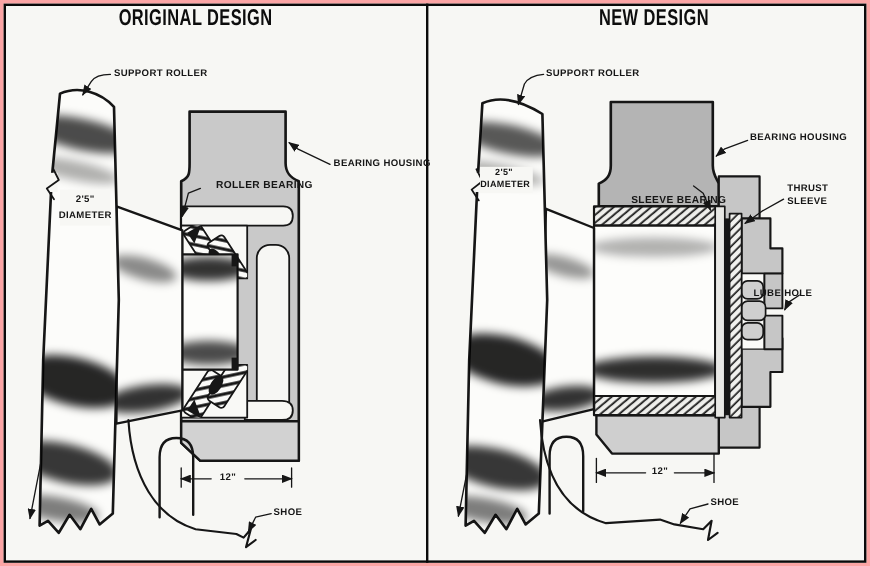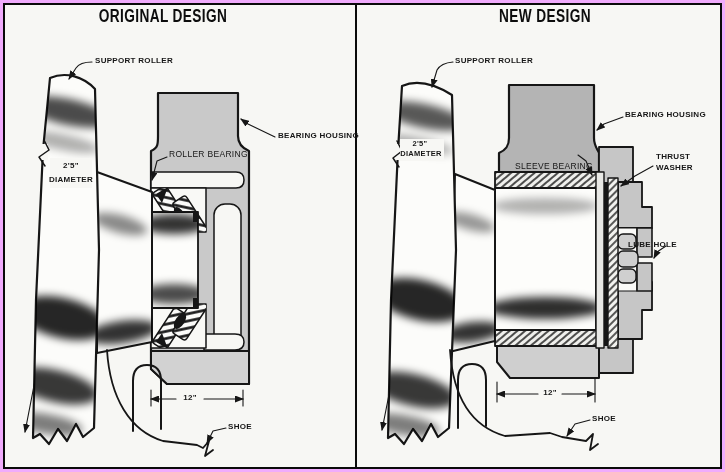--- a/index.html
+++ b/index.html
@@ -1,33 +1,33 @@
 <!DOCTYPE html>
 <html><head>
 <meta charset="utf-8">
 <style>
   html,body{margin:0;padding:0;background:#ffffff;}
   .figure{
-    position:relative;width:725px;height:472px;background:#f0abfc;
+    position:relative;width:725px;height:472px;background:#fca5a5;
     font-family:"Liberation Sans",sans-serif;color:#151515;overflow:hidden;
   }
   .border-box{position:absolute;inset:3px;border:2px solid #0a0a0a;background:#f7f7f4;box-sizing:border-box;}
   .divider{position:absolute;left:355px;top:3px;bottom:3px;width:2px;background:#0a0a0a;}
   svg.art{position:absolute;left:0;top:0;}
   .title{
     position:absolute;top:5px;margin:0;font-size:19px;font-weight:700;
     white-space:nowrap;letter-spacing:.5px;transform:translateX(-50%) scaleX(.72);
     transform-origin:center top;color:#0d0d0d;
   }
   .lbl{
     position:absolute;font-size:8px;font-weight:700;letter-spacing:.3px;
     white-space:nowrap;color:#161616;transform-origin:left top;line-height:1;
   }
   .lbl.c{transform:translateX(-50%);transform-origin:center top;}
-  .lbl.big{font-size:8.5px;font-weight:400;}
+  .lbl.big{font-size:8.5px;font-weight:700;margin-left:11px;}
   .lbl.sm{font-size:7.5px;}
 </style>
 </head>
 <body>
 
 <div class="figure">
   <div class="border-box"></div>
   <div class="divider"></div>
 
   <svg class="art" width="725" height="472" viewBox="0 0 725 472">
@@ -279,17 +279,17 @@
   <span class="lbl c" style="left:190px;top:394px;">12"</span>
   <span class="lbl" style="left:228px;top:423px;">SHOE</span>
 
   <h1 class="title" style="left:545px;">NEW DESIGN</h1>
   <span class="lbl" style="left:455px;top:57px;">SUPPORT ROLLER</span>
   <span class="lbl c sm" style="left:420px;top:140px;">2'5"</span>
   <span class="lbl c sm" style="left:421px;top:150px;">DIAMETER</span>
   <span class="lbl big" style="left:515px;top:162px;">SLEEVE BEARING</span>
   <span class="lbl" style="left:625px;top:111px;">BEARING HOUSING</span>
   <span class="lbl" style="left:656px;top:153px;">THRUST</span>
-  <span class="lbl" style="left:656px;top:164px;">WASHER</span>
+  <span class="lbl" style="left:656px;top:164px;">SLEEVE</span>
   <span class="lbl" style="left:628px;top:241px;">LUBE HOLE</span>
   <span class="lbl c" style="left:550px;top:389px;">12"</span>
   <span class="lbl" style="left:592px;top:415px;">SHOE</span>
 </div>
 
 </body></html>

